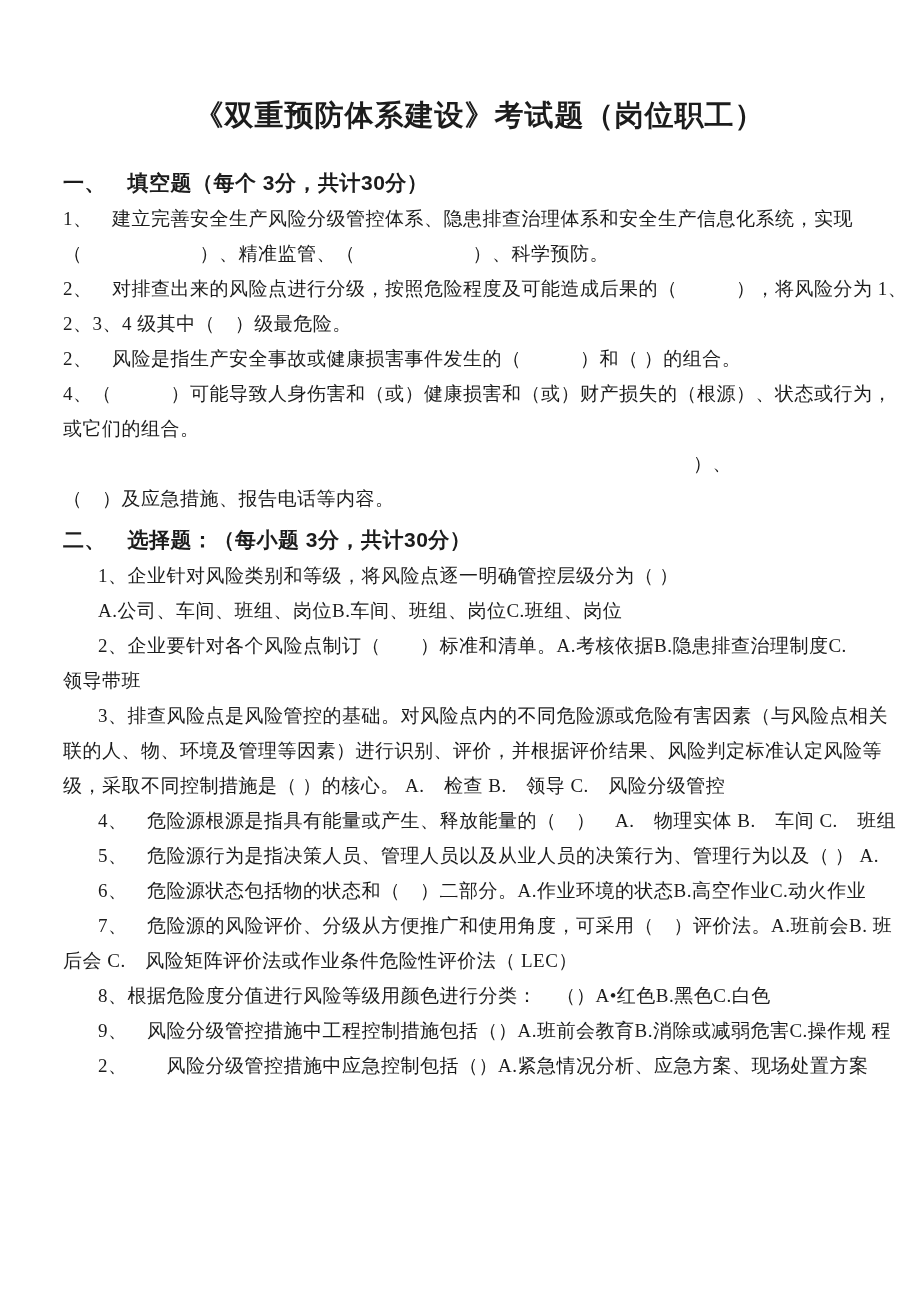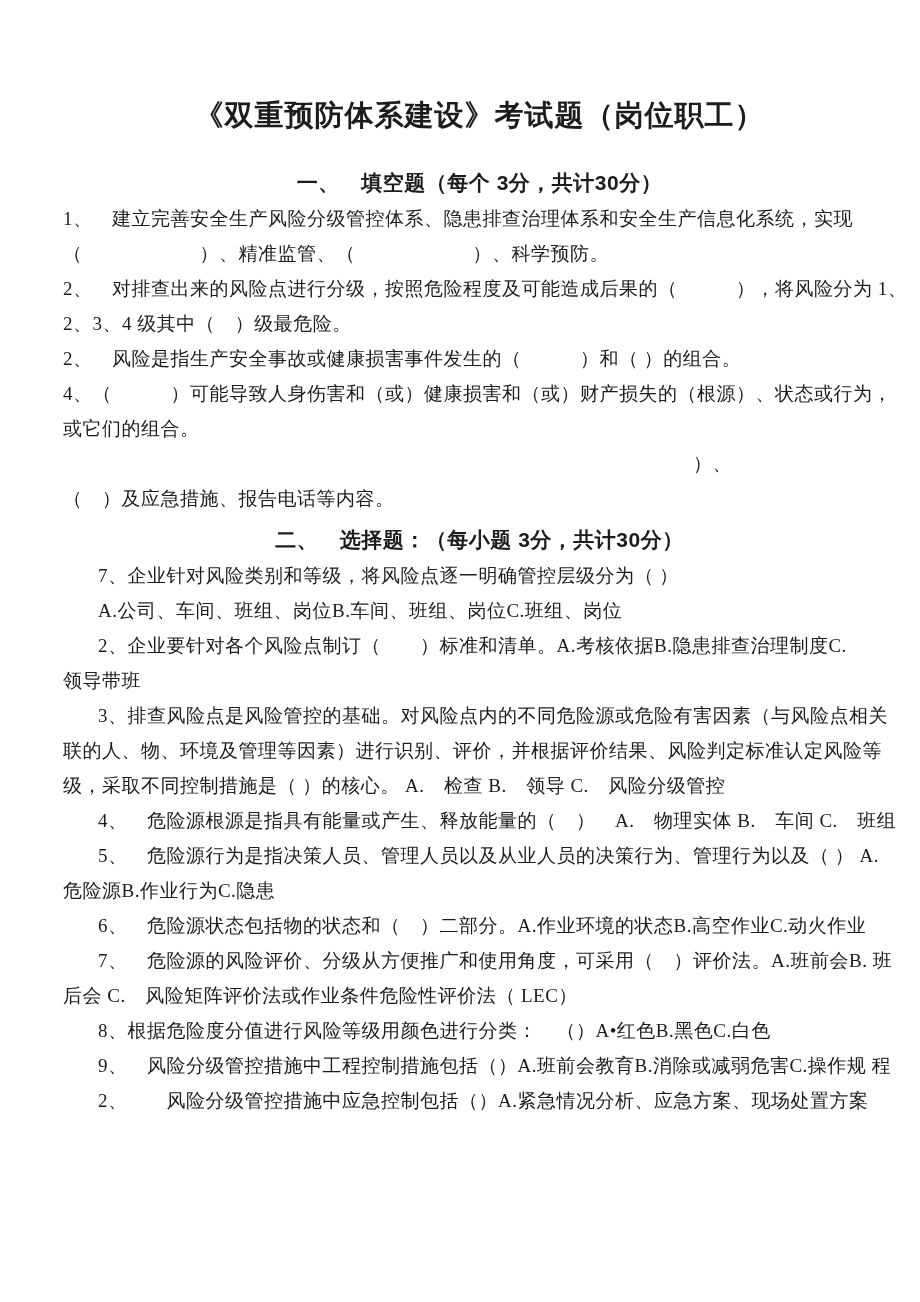--- a/index.html
+++ b/index.html
@@ -33,21 +33,20 @@
     font-family: "Liberation Serif", "DejaVu Serif", serif;
   }
   .section-heading {
     height: 36px;
     line-height: 36px;
     font-size: 21px;
     font-weight: bold;
     white-space: nowrap;
     letter-spacing: 0.5px;
     font-family: "Liberation Sans", "DejaVu Sans", sans-serif;
-    text-align: center;
   }
   .h1 { margin-top: 32px; }
   .h2 { margin-top: 6px; }
   .line {
     height: 35px;
     line-height: 35px;
     font-size: 19px;
     letter-spacing: 0.5px;
     white-space: nowrap;
     overflow: visible;
@@ -70,30 +69,29 @@
     <div class="line">2、　对排查出来的风险点进行分级，按照危险程度及可能造成后果的（　　　），将风险分为 1、</div>
     <div class="line">2、3、4 级其中（　）级最危险。</div>
     <div class="line">2、　风险是指生产安全事故或健康损害事件发生的（　　　）和（ ）的组合。</div>
     <div class="line">4、（　　　）可能导致人身伤害和（或）健康损害和（或）财产损失的（根源）、状态或行为，</div>
     <div class="line">或它们的组合。</div>
     <div class="line indent-far">）、</div>
     <div class="line">（　）及应急措施、报告电话等内容。</div>
 
     <div class="section-heading h2">二、　选择题：（每小题 3分，共计30分）</div>
 
-    <div class="line indent">7、企业针对风险类别和等级，将风险点逐一明确管控层级分为（ ）</div>
+    <div class="line indent">1、企业针对风险类别和等级，将风险点逐一明确管控层级分为（ ）</div>
     <div class="line indent">A.公司、车间、班组、岗位B.车间、班组、岗位C.班组、岗位</div>
     <div class="line indent">2、企业要针对各个风险点制订（　　）标准和清单。A.考核依据B.隐患排查治理制度C.</div>
     <div class="line">领导带班</div>
     <div class="line indent">3、排查风险点是风险管控的基础。对风险点内的不同危险源或危险有害因素（与风险点相关</div>
     <div class="line">联的人、物、环境及管理等因素）进行识别、评价，并根据评价结果、风险判定标准认定风险等</div>
     <div class="line">级，采取不同控制措施是（ ）的核心。 A.　检查 B.　领导 C.　风险分级管控</div>
     <div class="line indent">4、　危险源根源是指具有能量或产生、释放能量的（　）　A.　物理实体 B.　车间 C.　班组</div>
     <div class="line indent">5、　危险源行为是指决策人员、管理人员以及从业人员的决策行为、管理行为以及（ ） A.</div>
-    <div class="line">危险源B.作业行为C.隐患</div>
     <div class="line indent">6、　危险源状态包括物的状态和（　）二部分。A.作业环境的状态B.高空作业C.动火作业</div>
     <div class="line indent">7、　危险源的风险评价、分级从方便推广和使用角度，可采用（　）评价法。A.班前会B. 班</div>
     <div class="line">后会 C.　风险矩阵评价法或作业条件危险性评价法（ LEC）</div>
     <div class="line indent">8、根据危险度分值进行风险等级用颜色进行分类：　（）A•红色B.黑色C.白色</div>
     <div class="line indent">9、　风险分级管控措施中工程控制措施包括（）A.班前会教育B.消除或减弱危害C.操作规 程</div>
     <div class="line indent">2、　　风险分级管控措施中应急控制包括（）A.紧急情况分析、应急方案、现场处置方案</div>
 
   </div>
 </div>
 

